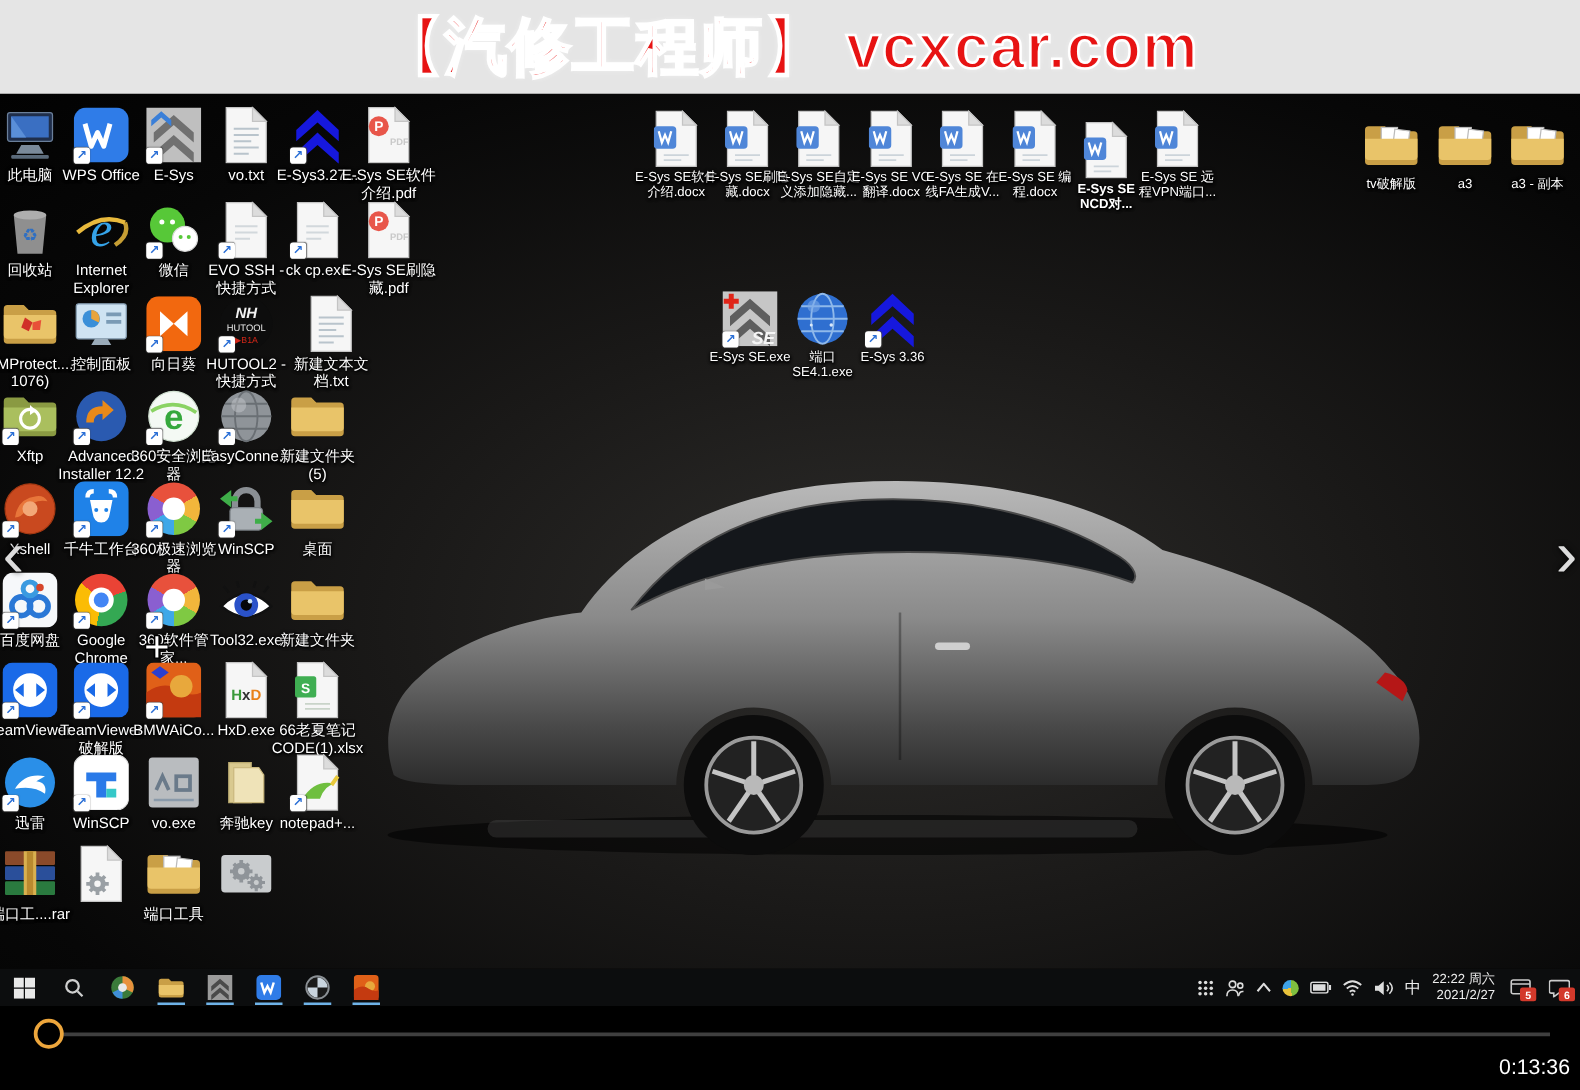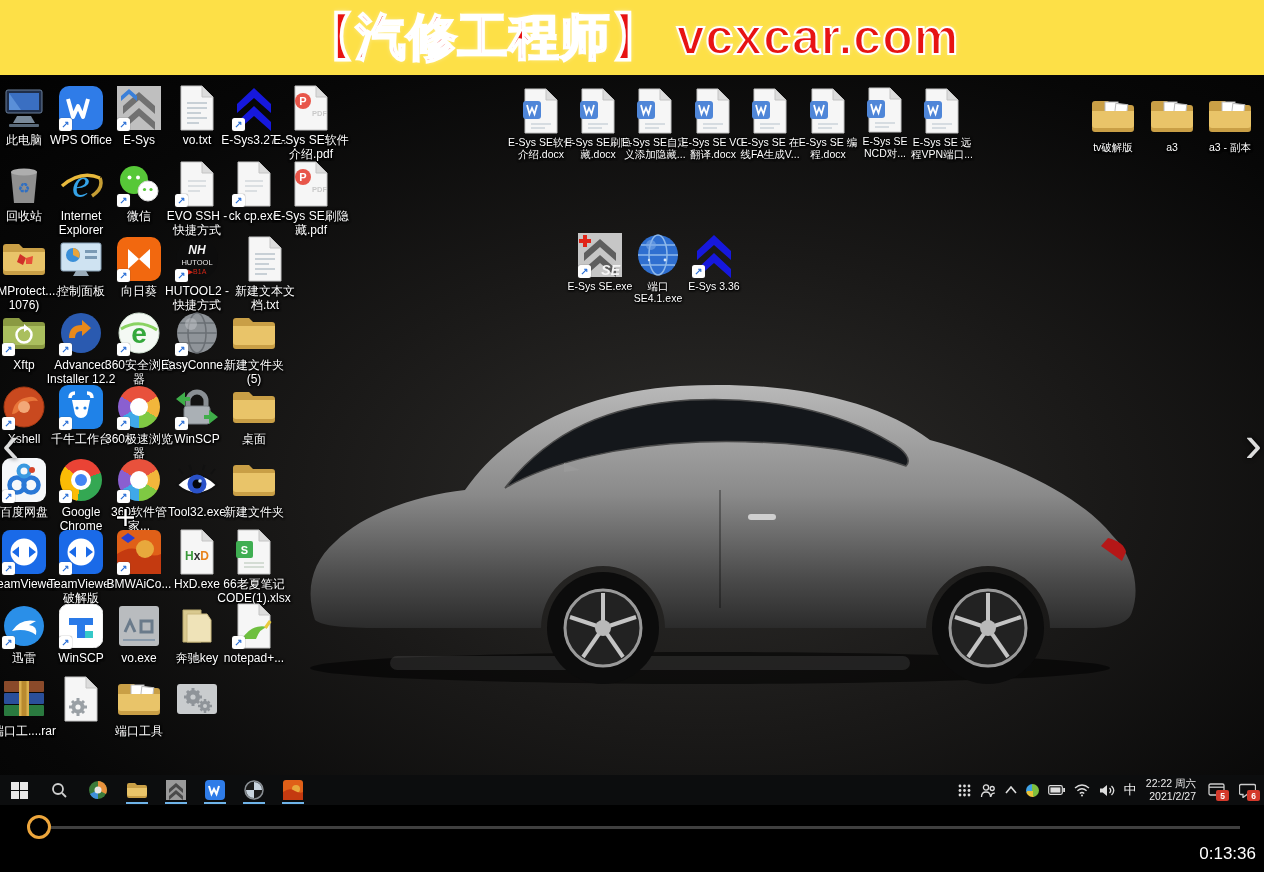--- a/index.html
+++ b/index.html
@@ -1,20 +1,20 @@
 <!DOCTYPE html>
 <html><head>
 <meta charset="utf-8">
 <style>
   html,body{margin:0;padding:0;background:#000;}
   body{width:1264px;height:872px;position:relative;overflow:hidden;
        font-family:"Liberation Sans","DejaVu Sans",sans-serif;}
 
   
-  .banner{position:absolute;left:0;top:0;width:1264px;height:75px;background:#fde047;
+  .banner{position:absolute;left:0;top:0;width:1264px;height:75px;background:#e5e5e5;
           display:flex;align-items:center;justify-content:center;z-index:10;}
   .banner span{font-size:50px;font-weight:bold;letter-spacing:1px;color:#e71313;
           -webkit-text-stroke:2px #ffffff;text-shadow:0 0 5px rgba(255,255,255,.55);white-space:pre;}
 
   
   .desktop{position:absolute;left:0;top:75px;width:1264px;height:700px;overflow:hidden;
            background:radial-gradient(ellipse at 56% 60%, #2e2d2b 0%, #1a1918 40%, #070707 78%, #020202 100%);}
   .car{position:absolute;left:250px;top:215px;z-index:1;pointer-events:none;}
 
   .desk-icon{position:absolute;text-align:center;z-index:3;cursor:pointer;}
@@ -757,21 +757,21 @@
             <rect x="0" y="13" width="18" height="18" rx="3" fill="#4f86d8"></rect>
             <path d="M4 17l2.5 9 2.5-6 2.5 6 2.5-9" stroke="#fff" stroke-width="1.8" fill="none"></path>
             <g stroke="#ccd4da" stroke-width="1.4">
               <path d="M8 36h20M8 40h14"></path>
             </g>
           </svg>
         </div>
                <div class="lbl">E-Sys SE 编
 程.docx</div>
       </div>
-      <div class="desk-icon small" style="left: 852px; top: 12px; width: 66px;">
+      <div class="desk-icon small" style="left: 852px; top: 22px; width: 66px; font-weight: bold;">
         <div class="ic">
           <svg width="36" height="46" viewBox="0 0 36 46">
             <path d="M2 1h21l11 11v33H2z" fill="#f6f6f6" stroke="#c4c4c4"></path>
             <path d="M23 1l11 11H23z" fill="#dcdcdc" stroke="#c4c4c4"></path>
             <rect x="0" y="13" width="18" height="18" rx="3" fill="#4f86d8"></rect>
             <path d="M4 17l2.5 9 2.5-6 2.5 6 2.5-9" stroke="#fff" stroke-width="1.8" fill="none"></path>
             <g stroke="#ccd4da" stroke-width="1.4">
               <path d="M8 36h20M8 40h14"></path>
             </g>
           </svg>

